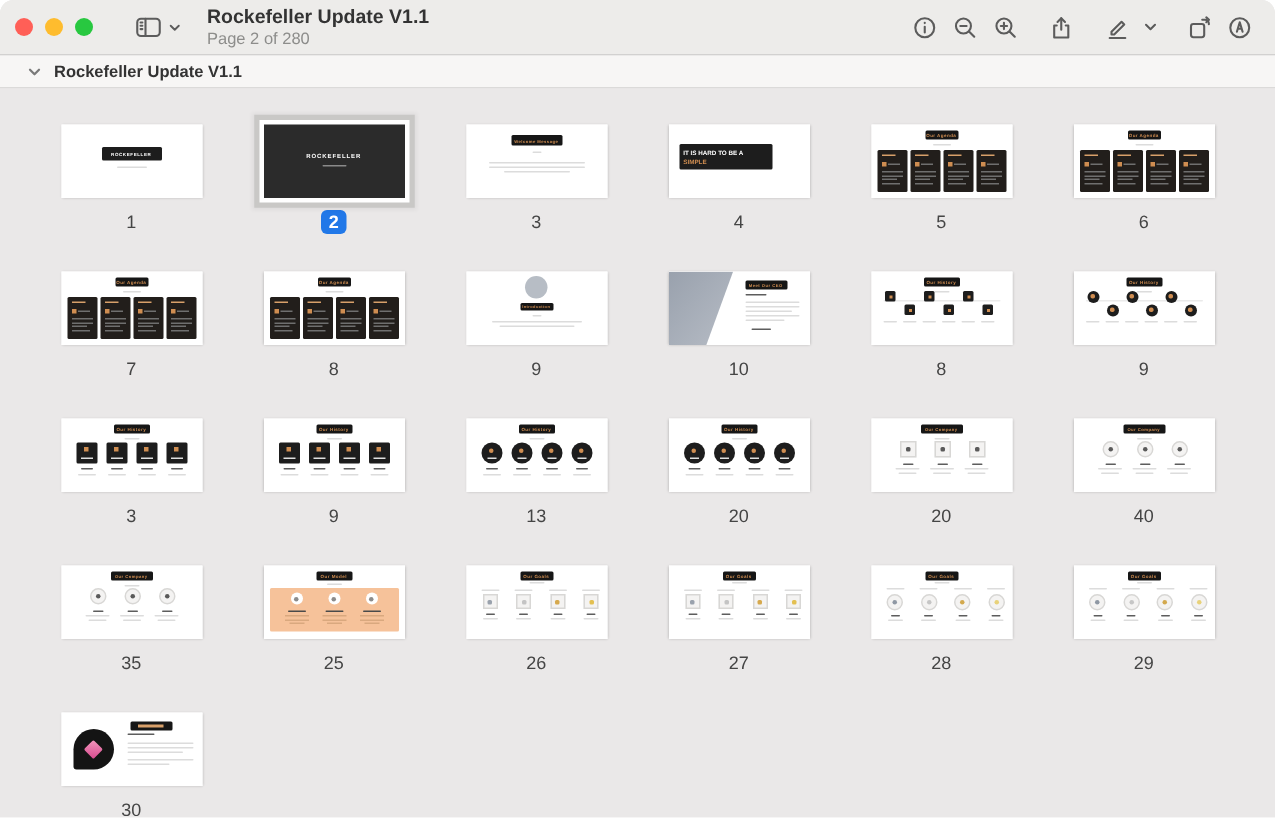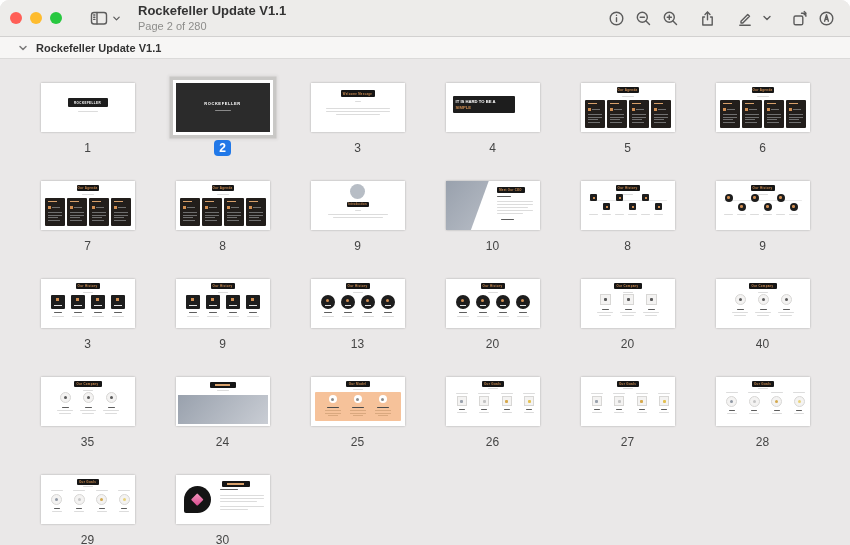--- a/index.html
+++ b/index.html
@@ -622,32 +622,20 @@
               <div class="lnD" style="left: 67px; top: 29.5px; width: 7px; height: 1.2px;"></div>
               <div class="ln" style="left: 62.5px; top: 33px; width: 16px; height: 1px;"></div>
               <div class="ln" style="left: 64.5px; top: 36px; width: 12px; height: 1px;"></div>
             </div>
           </div>
           <div class="pagenum">35</div>
         </div>
         <div class="cell">
           <div class="thumb">
             <div class="sl">
-              <div class="pill" style="left: 34px; top: 5px; width: 26px; height: 6px; font-size: 3px;">
-                <div class="lnA" style="left: 5.2px; top: 2.3px; width: 15.6px; height: 1.4px;"></div>
-              </div>
-              <div class="ln" style="left: 41px; top: 13px; width: 12px; height: 1px;"></div>
-              <div class="gr" style="left: 2px; top: 17.5px; width: 90px; height: 29px;"></div>
-            </div>
-          </div>
-          <div class="pagenum">24</div>
-        </div>
-        <div class="cell">
-          <div class="thumb">
-            <div class="sl">
               <div class="pill" style="left: 35px; top: 4px; width: 24px; height: 6px; font-size: 3px;">Our Model</div>
               <div class="ln" style="left: 42px; top: 11.5px; width: 10px; height: 1px;"></div>
               <div class="pe" style="left: 4px; top: 15px; width: 86px; height: 29px;"></div>
               <div class="wc" style="left: 18px; top: 18px; width: 8px; height: 8px;"></div>
               <div class="bx ci" style="left: 20.5px; top: 20.5px; width: 3px; height: 3px; background: rgb(140, 140, 140);"></div>
               <div class="lnD" style="left: 16px; top: 29.5px; width: 12px; height: 1.2px; background: rgb(74, 74, 74);"></div>
               <div class="lnP" style="left: 14px; top: 33px; width: 16px; height: 1px;"></div>
               <div class="lnP" style="left: 14px; top: 35.5px; width: 16px; height: 1px;"></div>
               <div class="lnP" style="left: 17px; top: 38px; width: 10px; height: 1px;"></div>
               <div class="wc" style="left: 43px; top: 18px; width: 8px; height: 8px;"></div>

